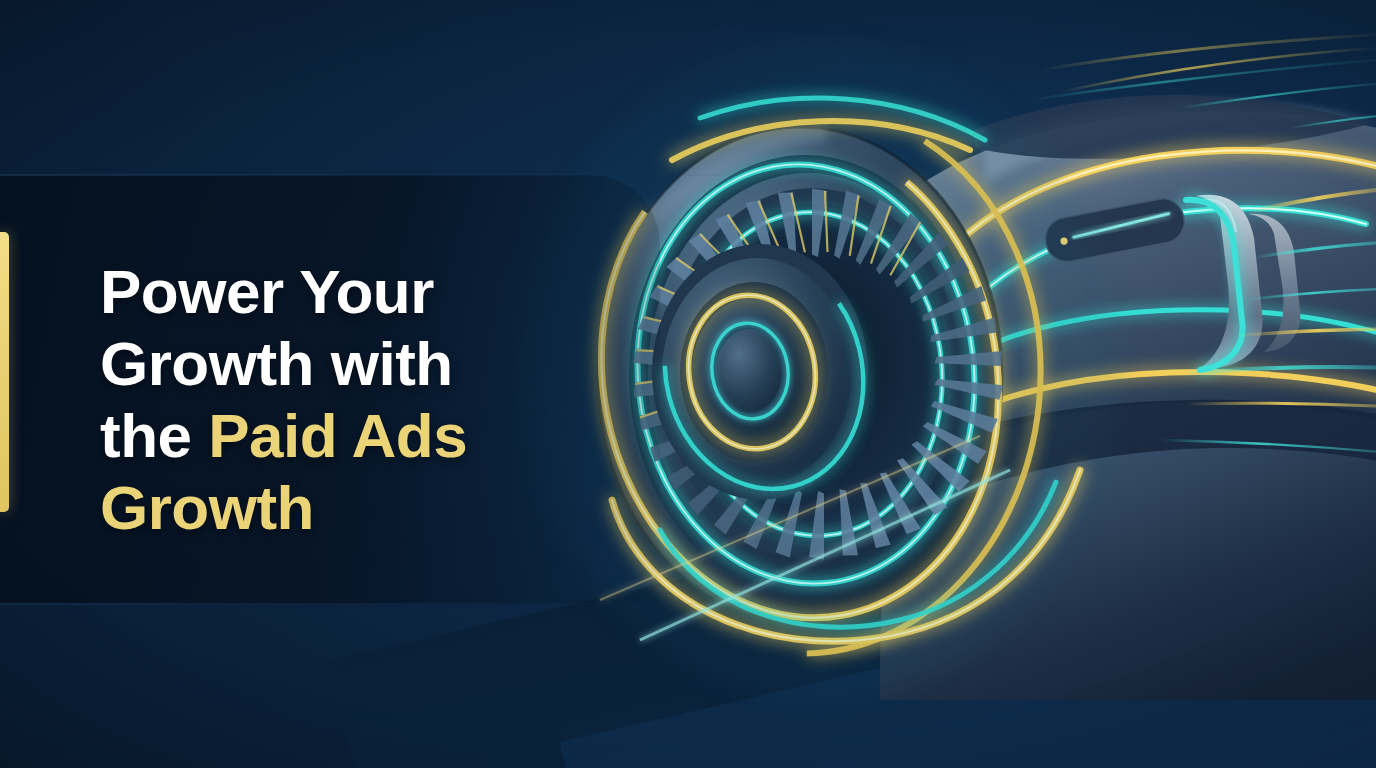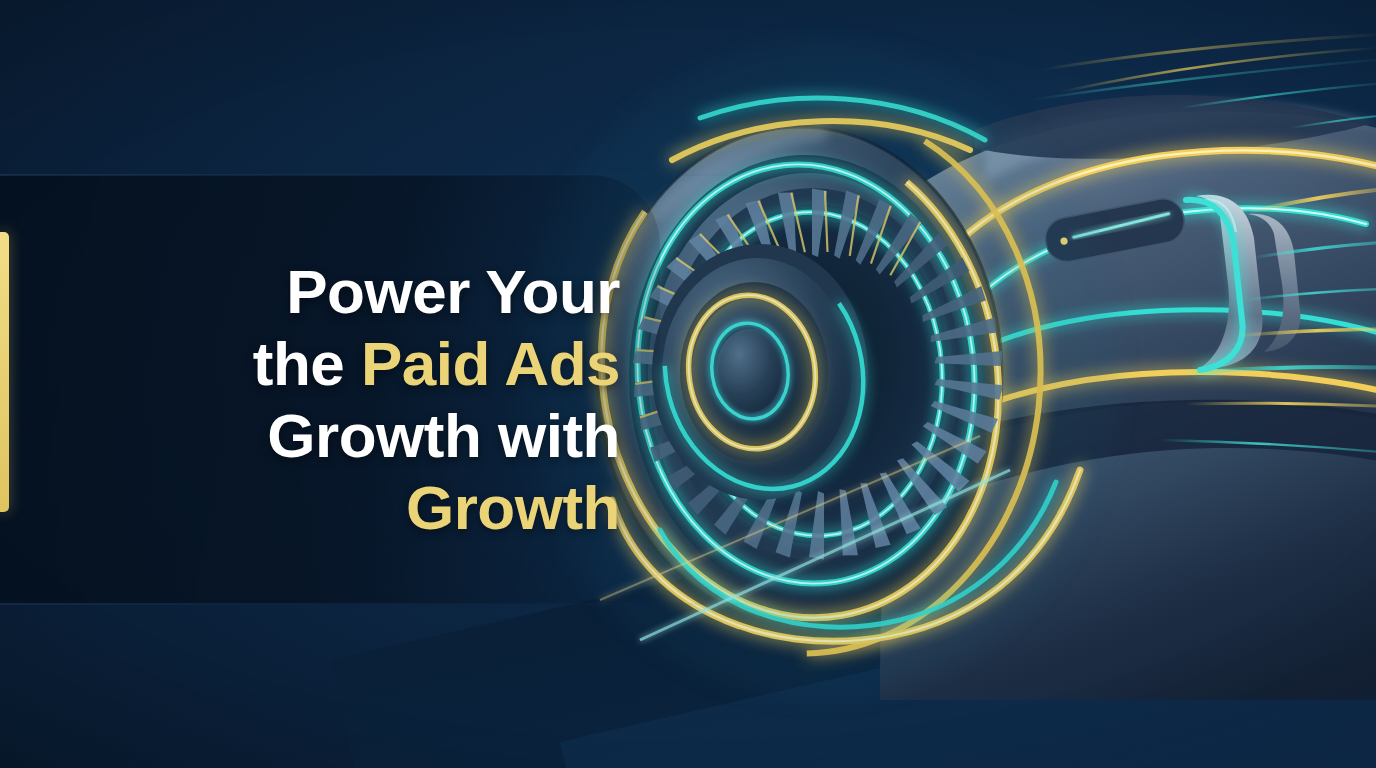--- a/index.html
+++ b/index.html
@@ -71,21 +71,20 @@
   
   .headline{
     position:absolute; left:100px; top:214px;
     width:520px;
     font-weight:700;
     font-size:62px;
     line-height:72px;
     letter-spacing:-.5px;
     color:#ffffff;
     text-shadow:0 3px 10px rgba(0,0,0,.45);
-    text-align:right;
   }
   .headline .hl-accent{ color:#ebd478; }
   .headline .ln{ display:block; white-space:nowrap; }
 
   
   .engine{ position:absolute; left:0; top:0; width:1376px; height:768px; }
   .engine svg{ display:block; }
 </style>
 </head>
 <body>
@@ -413,18 +412,18 @@
 
   <div class="text-plate"></div>
   <div class="plate-edge"></div>
   <div class="plate-edge bottom"></div>
   <div class="bg-vignette"></div>
 
   <div class="accent-bar"></div>
 
   <h1 class="headline">
     <span class="ln">Power Your</span>
+    <span class="ln">Growth with</span>
     <span class="ln"><span>the </span><span class="hl-accent">Paid Ads</span></span>
-    <span class="ln">Growth with</span>
     <span class="ln hl-accent">Growth</span>
   </h1>
 
 </div>
 
 </body></html>

